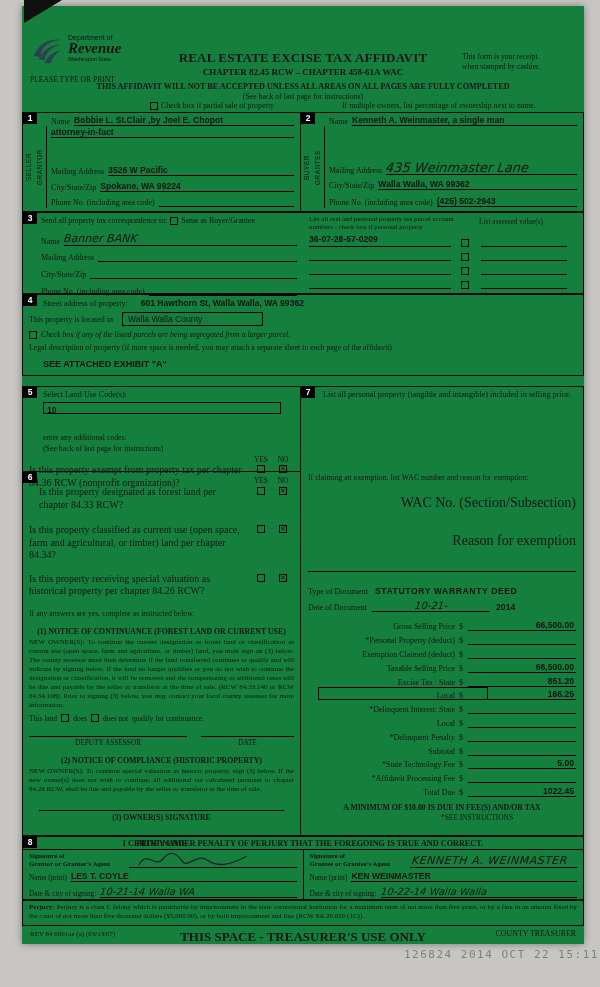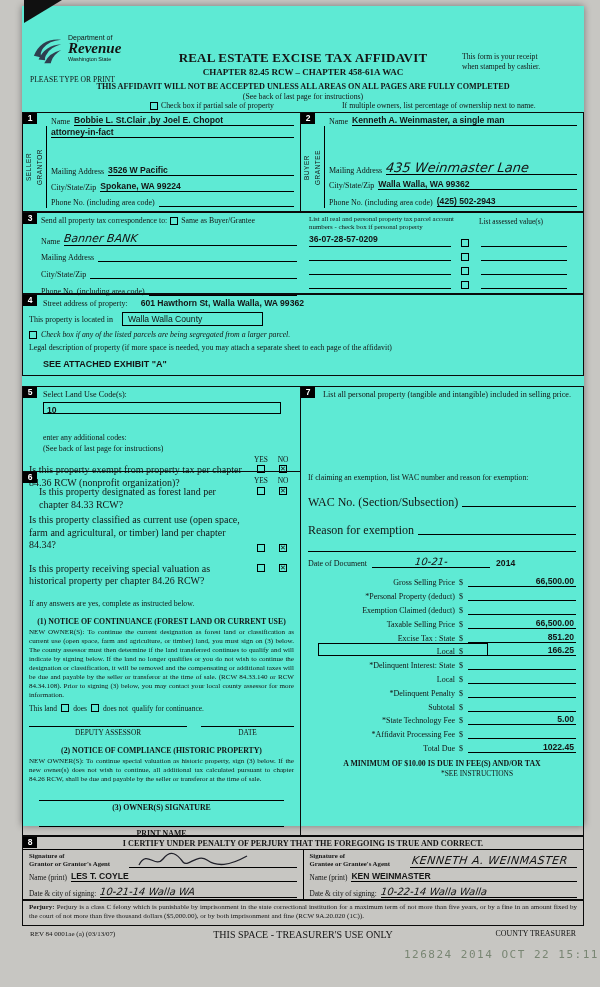--- a/index.html
+++ b/index.html
@@ -1,20 +1,20 @@
 <!DOCTYPE html>
 <html><head>
 <meta charset="utf-8">
 <style>
   * { margin:0; padding:0; box-sizing:border-box; }
   html,body { width:600px; height:987px; overflow:hidden; }
   body { background:#c7c6c2; font-family:"Liberation Serif", serif; color:#141414; position:relative; }
 
-  .page { position:absolute; left:22px; top:6px; width:562px; height:820px;
-          background:#5eead4; box-shadow:0 0 7px rgba(0,0,0,.4); }
+  .page { position:absolute; left:22px; top:6px; width:562px; height:938px;
+          background:#15803d; box-shadow:0 0 7px rgba(0,0,0,.4); }
 
   .corner { position:absolute; left:24px; top:0; width:38px; height:23px;
             background:#101010; clip-path:polygon(0 0,100% 0,0 100%); z-index:5; }
 
   
   .logo { position:absolute; top:28px; left:10px; display:flex; gap:4px; align-items:flex-start; }
   .logo-text { line-height:1; }
   .logo-dept { font-size:7px; font-family:"Liberation Sans",sans-serif; }
   .logo-rev  { font-size:15px; font-weight:bold; font-style:italic; }
   .logo-state{ font-size:5.5px; font-family:"Liberation Sans",sans-serif; margin-top:1px; }
@@ -93,21 +93,21 @@
   .deplines .l1 { flex:1.7; border-bottom:1px solid #000; }
   .deplines .l2 { flex:1; border-bottom:1px solid #000; }
   .deplabels { display:flex; gap:14px; font-size:7.3px; margin-top:1px; }
   .deplabels span { text-align:center; }
   .deplabels .l1 { flex:1.7; } .deplabels .l2 { flex:1; }
   .sigline { margin:16px 10px 0; border-bottom:1px solid #000; }
   .center-lbl { text-align:center; font-size:7.8px; font-weight:bold; margin-top:2px; }
 
   .pp { padding-left:15px; font-size:8.2px; line-height:1.3; }
   .exnote { margin-top:72px; font-size:7.8px; }
-  .wrow { margin-top:13px; display:flex; align-items:center; font-size:12px; }
+  .wrow { margin-top:13px; display:flex; align-items:flex-end; font-size:14px;flex-direction:column; }
   .blankline { margin-top:13px; border-bottom:1px solid #000; height:1px; }
   .typerow { margin-top:14px; display:flex; align-items:baseline; font-size:8px; }
   .typeval { margin-left:7px; letter-spacing:.6px; }
   .drow { margin-top:4px; display:flex; align-items:flex-end; font-size:8px; }
   .dfill { width:118px; margin-left:5px; border-bottom:1px solid #000; text-align:center; }
   .dyear { margin-left:6px; }
   .money { margin-top:6px; }
   .mrow { height:13.8px; display:flex; align-items:flex-end; font-size:8px; position:relative; }
   .mlbl { flex:1; text-align:right; white-space:nowrap; }
   .mdollar { width:13px; padding-left:4px; }
@@ -132,21 +132,21 @@
   .h10 { font-size:10px; }
   .h11 { font-size:11px; letter-spacing:.5px; }
   .sigsvg { position:absolute; left:6px; bottom:-1px; }
   .ksig { position:absolute; left:2px; bottom:0; }
 
   
   #perjury { top:894px; left:0; width:562px; height:26px; padding:2px 6px; font-size:7px;
              line-height:1.33; text-align:justify; }
   #footrow { position:absolute; top:922px; left:0; width:562px; height:14px; }
   .rev { position:absolute; left:8px; top:2px; font-size:7px; }
-  .tspace { position:absolute; left:0; right:0; top:1px; text-align:center; font-weight:normal; font-size:10px; }
+  .tspace { position:absolute; left:0; right:0; top:1px; text-align:center; font-weight:bold; font-size:13px; }
   .ctreas { position:absolute; right:8px; top:1px; font-size:7.9px; }
 
   .stamp { position:absolute; left:404px; top:948px; font-family:"DejaVu Sans Mono",monospace;
            font-size:11px; letter-spacing:1.5px; color:#75836f; opacity:.95; }
 </style>
 </head>
 <body>
 
 <div class="corner"></div>
 
@@ -342,21 +342,21 @@
     </div>
     <div class="qrow" style="margin-top:1px;">
       <span class="q" style="padding-left:10px;">Is this property designated as forest land per chapter 84.33 RCW?</span>
       <span class="cbcell">
           <span class="cb"></span>
         </span>
       <span class="cbcell">
           <span class="cb">✕</span>
         </span>
     </div>
-    <div class="qrow" style="margin-top:3px;align-items:flex-end;">
+    <div class="qrow" style="margin-top:13px;">
       <span class="q">Is this property classified as current use (open space, farm and agricultural, or timber) land per chapter 84.34?</span>
       <span class="cbcell">
           <span class="cb"></span>
         </span>
       <span class="cbcell">
           <span class="cb">✕</span>
         </span>
     </div>
     <div class="qrow" style="margin-top:11px;">
       <span class="q">Is this property receiving special valuation as historical property per chapter 84.26 RCW?</span>
@@ -400,20 +400,24 @@
     <div class="exnote">If claiming an exemption, list WAC number and reason for exemption:</div>
     <div class="wrow">
       <span class="lbl">WAC No. (Section/Subsection)</span>
       <span class="fill"></span>
     </div>
     <div class="wrow">
       <span class="lbl">Reason for exemption</span>
       <span class="fill"></span>
     </div>
     <div class="blankline"></div>
+    <div class="typerow">
+      <span>Type of Document</span>
+      <span class="typed typeval">STATUTORY  WARRANTY  DEED</span>
+    </div>
     <div class="drow">
       <span>Date of Document</span>
       <span class="dfill"><span class="hand h10">10-21-</span></span>
       <span class="typed dyear">2014</span>
     </div>
     <div class="money">
       <div class="mrow">
         <span class="mlbl">Gross Selling Price</span>
           <span class="mdollar">$</span>
           <span class="mval typed">66,500.00</span>

